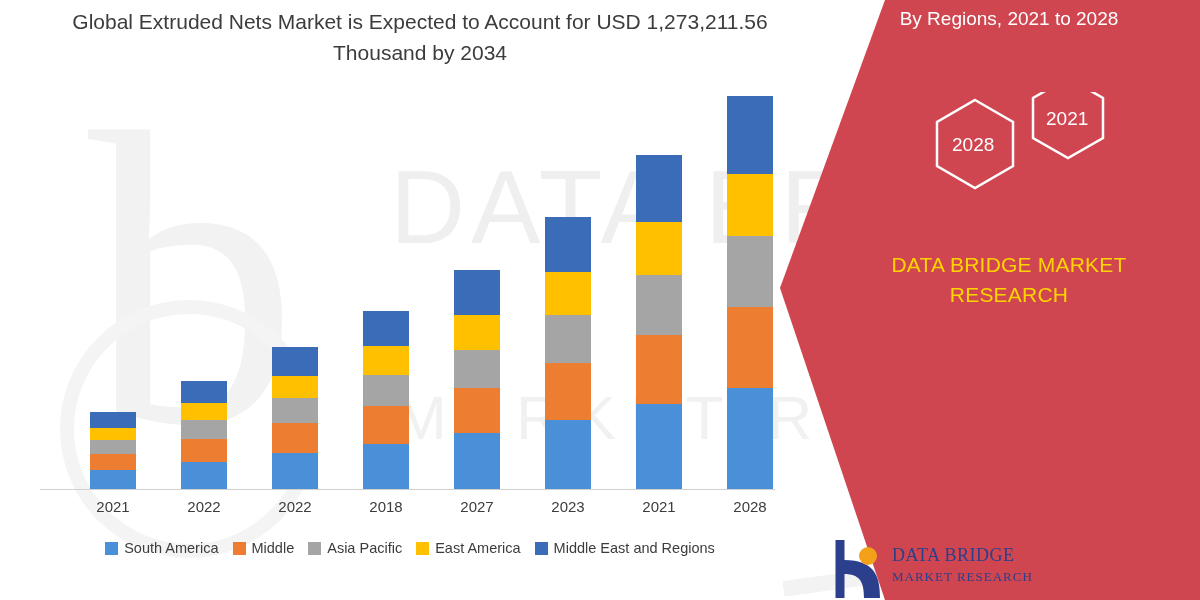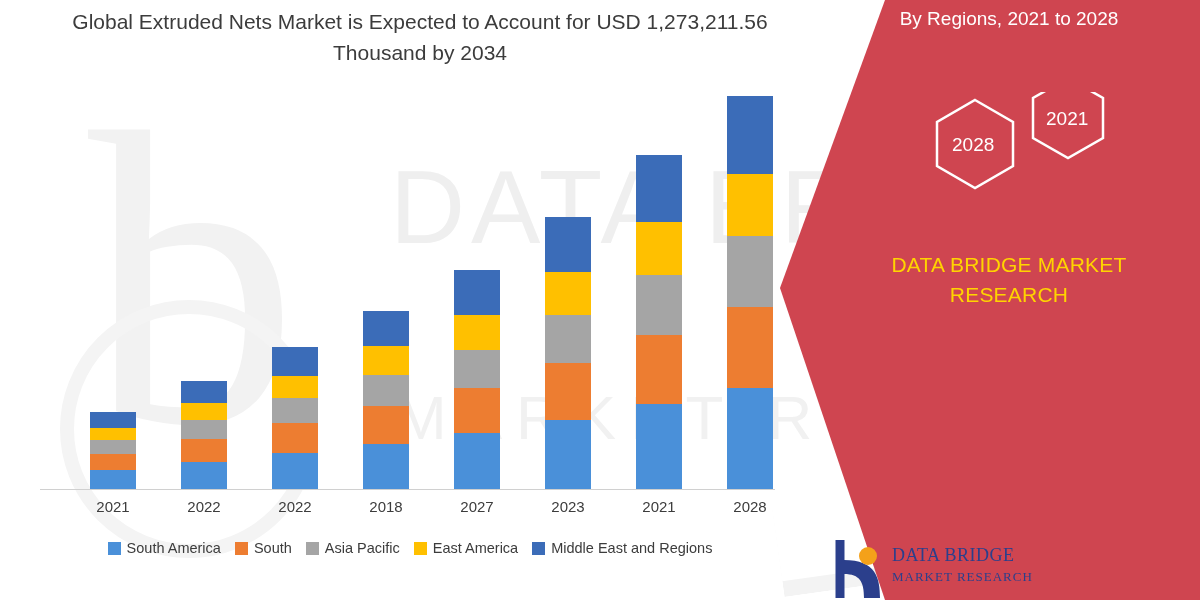--- a/index.html
+++ b/index.html
@@ -190,21 +190,21 @@
     <div class="x-label" style="left: 614px;">2021</div>
     <div class="x-label" style="left: 705px;">2028</div>
   </div>
 <div id="legend">
     <div class="legend-item">
       <span class="legend-swatch" style="background: rgb(74, 144, 217);"></span>
       <span>South America</span>
     </div>
     <div class="legend-item">
       <span class="legend-swatch" style="background: rgb(237, 125, 49);"></span>
-      <span>South</span>
+      <span>Middle</span>
     </div>
     <div class="legend-item">
       <span class="legend-swatch" style="background: rgb(165, 165, 165);"></span>
       <span>Asia Pacific</span>
     </div>
     <div class="legend-item">
       <span class="legend-swatch" style="background: rgb(255, 192, 0);"></span>
       <span>East America</span>
     </div>
     <div class="legend-item">

